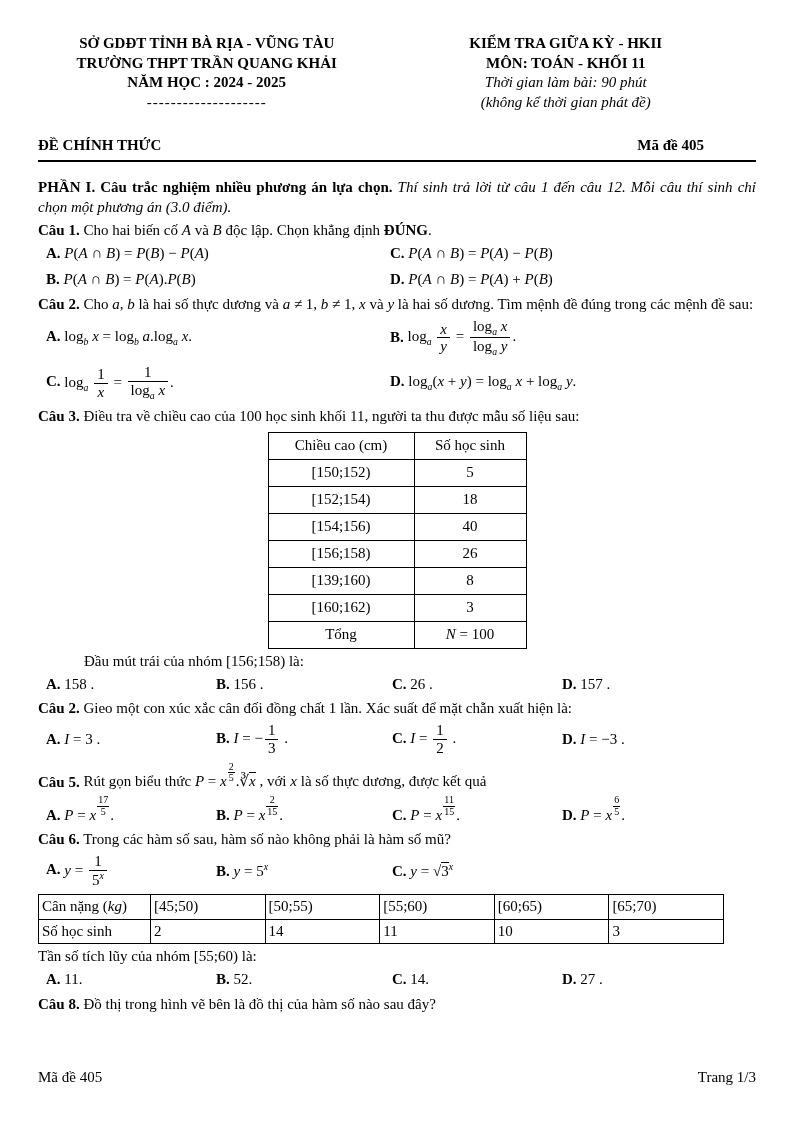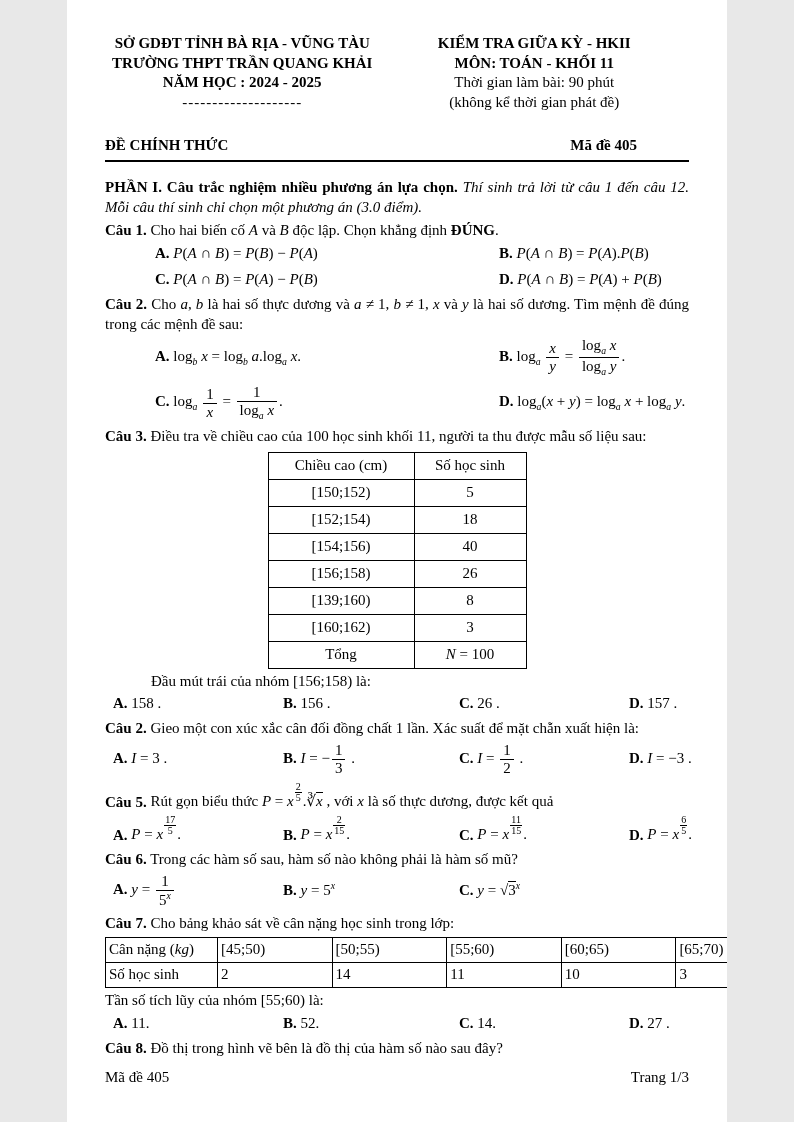--- a/index.html
+++ b/index.html
@@ -1,25 +1,25 @@
 <!DOCTYPE html>
 <html><head>
 <meta charset="utf-8">
 <style>
   * { margin: 0; padding: 0; box-sizing: border-box; }
   html, body { background: #e8e8e8; }
   .page {
-    width: 660px; height: 1122px; margin: 0 auto; position: relative;
+    width: 794px; height: 1122px; margin: 0 auto; position: relative;
     background: #ffffff; color: #000;
     font-family: "Liberation Serif", "DejaVu Serif", serif;
     font-size: 15px; line-height: 1.32;
     padding: 34px 38px 0 38px; overflow: hidden;
   }
   .b { font-weight: bold; }
-  .i { }
+  .i { font-style: italic; }
 
   
   .hdr { display: flex; }
   .hdr-left { width: 47%; text-align: center; }
   .hdr-right { width: 53%; text-align: center; }
   .hdr-left div, .hdr-right div { line-height: 1.3; }
   .dashes { letter-spacing: 1px; }
 
   .code-row {
     display: flex; justify-content: space-between;
@@ -28,21 +28,21 @@
     gap: 43px;
   }
   .code-right { padding-right: 52px; }
 
   .part-intro { margin-top: 16px; text-align: justify; }
 
   
   .q { margin-top: 4px; }
   .qt { text-align: justify; }
   .opts { display: grid; margin: 3px 0 5px; padding-left: 8px; row-gap: 6px; align-items: center; }
-  .c2 { grid-template-columns: 344px 1fr; margin-left: 42px; }
+  .c2 { grid-template-columns: 344px 1fr; }
   .c4 { grid-template-columns: 170px 176px 170px 1fr; }
   .opt { white-space: nowrap; }
 
   
   .tbl { border-collapse: collapse; table-layout: fixed; }
   .tbl td { border: 1px solid #000; padding: 2px 8px; }
   .t-center { margin: 5px auto 3px auto; }
   .t-center td { text-align: center; height: 27px; }
   .t-center td:first-child { width: 146px; }
   .t-center td:last-child { width: 112px; }
@@ -98,22 +98,22 @@
 
     <p class="part-intro">
       <b>PHẦN I. Câu trắc nghiệm nhiều phương án lựa chọn.</b>
       <i>Thí sinh trả lời từ câu 1 đến câu 12. Mỗi câu thí sinh chỉ chọn một phương án (3.0 điểm).</i>
     </p>
 
     <section class="q">
       <p class="qt"><b>Câu 1.</b> <span>Cho hai biến cố <i>A</i> và <i>B</i> độc lập. Chọn khẳng định <b>ĐÚNG</b>.</span></p>
       <div class="opts c2">
         <div class="opt"><b>A.</b> <span><i>P</i>(<i>A</i> ∩ <i>B</i>) = <i>P</i>(<i>B</i>) − <i>P</i>(<i>A</i>)</span></div>
+        <div class="opt"><b>C.</b> <span><i>P</i>(<i>A</i> ∩ <i>B</i>) = <i>P</i>(<i>A</i>) − <i>P</i>(<i>B</i>)</span></div>
         <div class="opt"><b>B.</b> <span><i>P</i>(<i>A</i> ∩ <i>B</i>) = <i>P</i>(<i>A</i>).<i>P</i>(<i>B</i>)</span></div>
-        <div class="opt"><b>C.</b> <span><i>P</i>(<i>A</i> ∩ <i>B</i>) = <i>P</i>(<i>A</i>) − <i>P</i>(<i>B</i>)</span></div>
         <div class="opt"><b>D.</b> <span><i>P</i>(<i>A</i> ∩ <i>B</i>) = <i>P</i>(<i>A</i>) + <i>P</i>(<i>B</i>)</span></div>
       </div>
     </section>
 
     <section class="q">
       <p class="qt"><b>Câu 2.</b> <span>Cho <i>a</i>, <i>b</i> là hai số thực dương và <i>a</i> ≠ 1, <i>b</i> ≠ 1, <i>x</i> và <i>y</i> là hai số dương. Tìm mệnh đề đúng trong các mệnh đề sau:</span></p>
       <div class="opts c2">
         <div class="opt"><b>A.</b> <span>log<sub><i>b</i></sub> <i>x</i> = log<sub><i>b</i></sub> <i>a</i>.log<sub><i>a</i></sub> <i>x</i>.</span></div>
         <div class="opt"><b>B.</b> <span>log<sub><i>a</i></sub> <span class="fr"><span class="n"><i>x</i></span><span class="d"><i>y</i></span></span> = <span class="fr"><span class="n">log<sub><i>a</i></sub> <i>x</i></span><span class="d">log<sub><i>a</i></sub> <i>y</i></span></span>.</span></div>
         <div class="opt"><b>C.</b> <span>log<sub><i>a</i></sub> <span class="fr"><span class="n">1</span><span class="d"><i>x</i></span></span> = <span class="fr"><span class="n">1</span><span class="d">log<sub><i>a</i></sub> <i>x</i></span></span>.</span></div>
@@ -191,21 +191,20 @@
     <section class="q">
       <p class="qt"><b>Câu 6.</b> <span>Trong các hàm số sau, hàm số nào không phải là hàm số mũ?</span></p>
       <div class="opts c4">
         <div class="opt"><b>A.</b> <span><i>y</i> = <span class="fr"><span class="n">1</span><span class="d">5<sup><i>x</i></sup></span></span></span></div>
         <div class="opt"><b>B.</b> <span><i>y</i> = 5<sup><i>x</i></sup></span></div>
         <div class="opt"><b>C.</b> <span><i>y</i> = <span class="rad">√<span class="ov">3</span></span><sup><i>x</i></sup></span></div>
       </div>
     </section>
 
     <section class="q">
-      <p class="qt"><b>Câu 7.</b> <span>Cho bảng khảo sát về cân nặng học sinh trong lớp:</span></p>
       <table class="tbl t-weight">
         <tbody>
           <tr>
             <td class="wc1">Cân nặng (<i>kg</i>)</td>
             <td>[45;50)</td>
             <td>[50;55)</td>
             <td>[55;60)</td>
             <td>[60;65)</td>
             <td>[65;70)</td>
           </tr>

